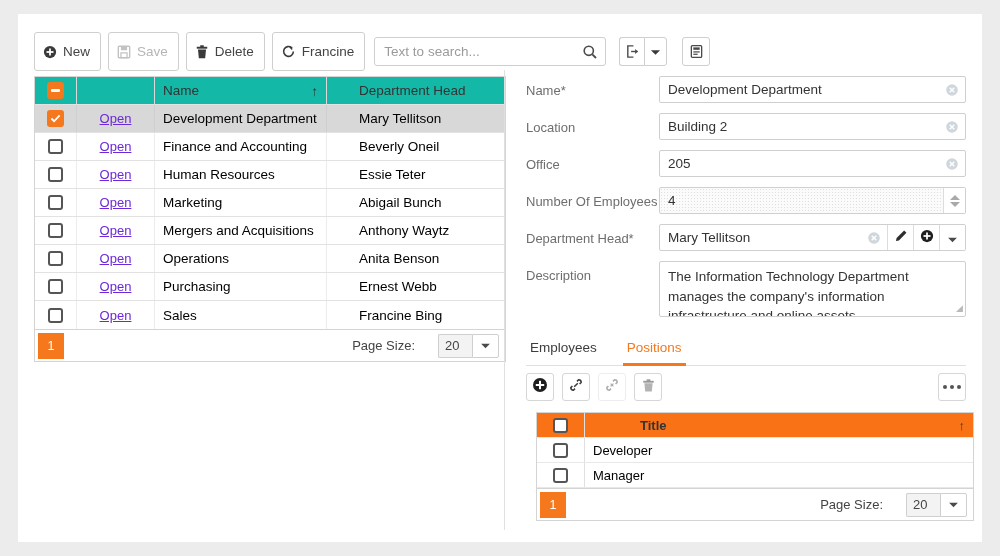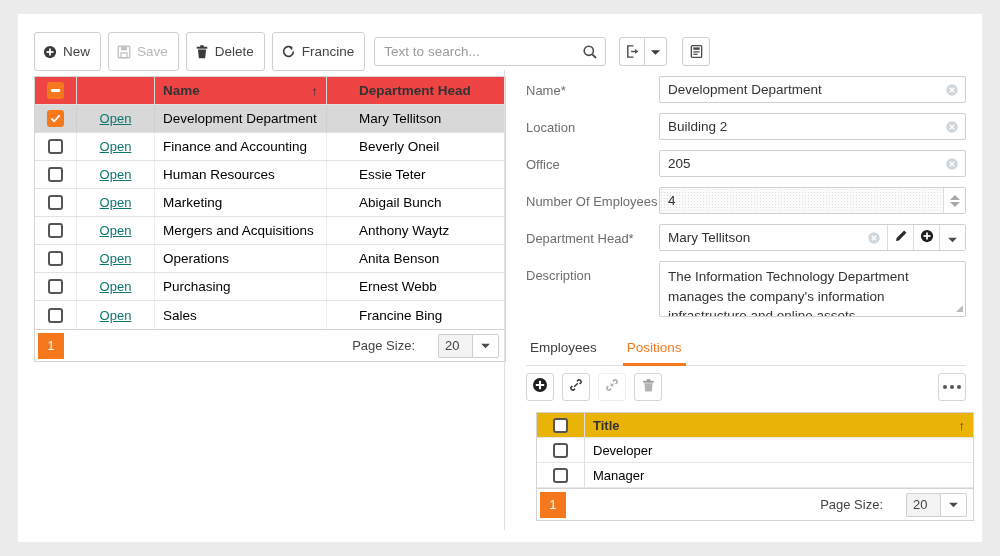--- a/index.html
+++ b/index.html
@@ -76,31 +76,31 @@
   
   .grid {
     position: absolute; left: 16px; top: 62px;
     width: 472px;
     border: 1px solid #d4d4d4;
     background: #fff;
     font-size: 13.5px;
   }
   .grow { display: flex; border-bottom: 1px solid #e2e2e2; height: 28px; align-items: stretch; }
   .grow:last-child { border-bottom: 0; }
-  .ghead { background: #ef4444; height: 28px; font-weight: bold; color: #333; }
+  .ghead { background: #14b8a6; height: 28px; font-weight: normal; color: #333; }
   .ghead .gcell { border-right: 1px solid #d9d9d9; }
   .gcell { display: flex; align-items: center; padding: 0 8px; border-right: 1px solid #ececec; overflow: hidden; }
   .gcell:last-child { border-right: 0; margin-left: 24px; }
   .c-chk { width: 42px; justify-content: center; padding: 0; flex: 0 0 42px; }
   .c-open { width: 78px; flex: 0 0 78px; justify-content: center; }
   .c-name { width: 172px; flex: 0 0 172px; position: relative; }
   .c-head { flex: 1 1 auto; }
   .sel-row { background: #d8d8d8; }
   .sel-row .gcell { border-right-color: #cfcfcf; }
-  .openlink { color: #0f766e; text-decoration: underline; cursor: pointer; font-size: 13px; }
+  .openlink { color: #6d28d9; text-decoration: underline; cursor: pointer; font-size: 13px; }
   .sortarrow { position: absolute; right: 8px; top: 50%; transform: translateY(-50%); }
 
   .chk {
     width: 15px; height: 15px; border: 2px solid #555;
     border-radius: 3px; background: #fff; cursor: pointer;
     display: inline-block;
   }
   .chk-orange {
     width: 17px; height: 17px; background: #f5781d; border-radius: 3px;
     display: flex; align-items: center; justify-content: center; cursor: pointer;
@@ -179,21 +179,21 @@
   .sbtn { width: 28px; height: 28px; border: 1px solid #d6d6d6; background: #fff; border-radius: 3px;
           display: flex; align-items: center; justify-content: center; cursor: pointer; }
   .sbtn.dim { opacity: 0.42; cursor: default; }
   .dots { margin-left: auto; display: flex; gap: 3px; }
   .dots i { width: 4px; height: 4px; background: #555; border-radius: 50%; display: block; }
 
   
   .pgrid { position: absolute; left: 518px; top: 398px; width: 438px;
            border: 1px solid #d4d4d4; background: #fff; font-size: 13px; }
   .pgrow { display: flex; border-bottom: 1px solid #e8e8e8; height: 25px; }
-  .pghead { background: #eab308; font-weight: bold; color: #333; }
+  .pghead { background: #f97316; font-weight: bold; color: #333; gap: 47px; }
   .pgcell { display: flex; align-items: center; padding: 0 8px; }
   .pc-chk { width: 48px; flex: 0 0 48px; justify-content: center; padding: 0; border-right: 1px solid #e0e0e0; }
   .pc-title { flex: 1 1 auto; position: relative; }
   .pgrid .pager { border-top: 1px solid #d4d4d4; }
 </style>
 </head>
 <body>
 
 <div class="page">
 

